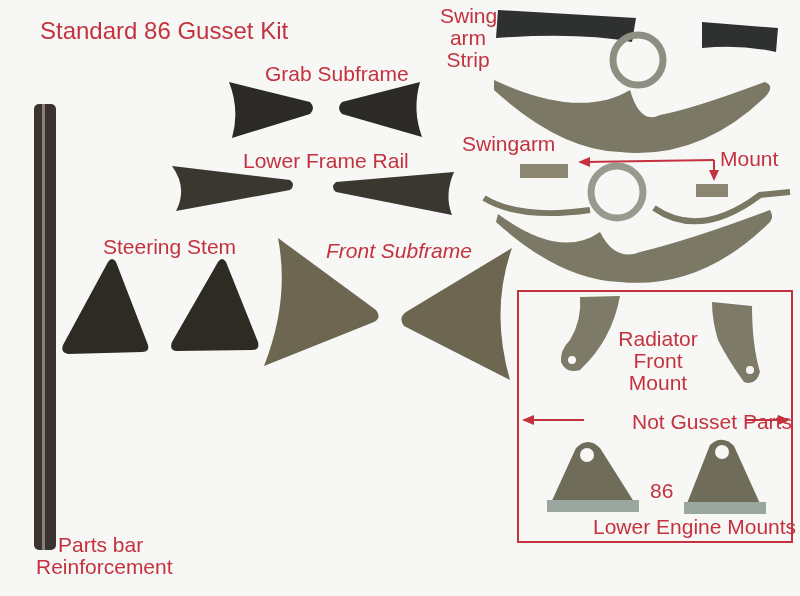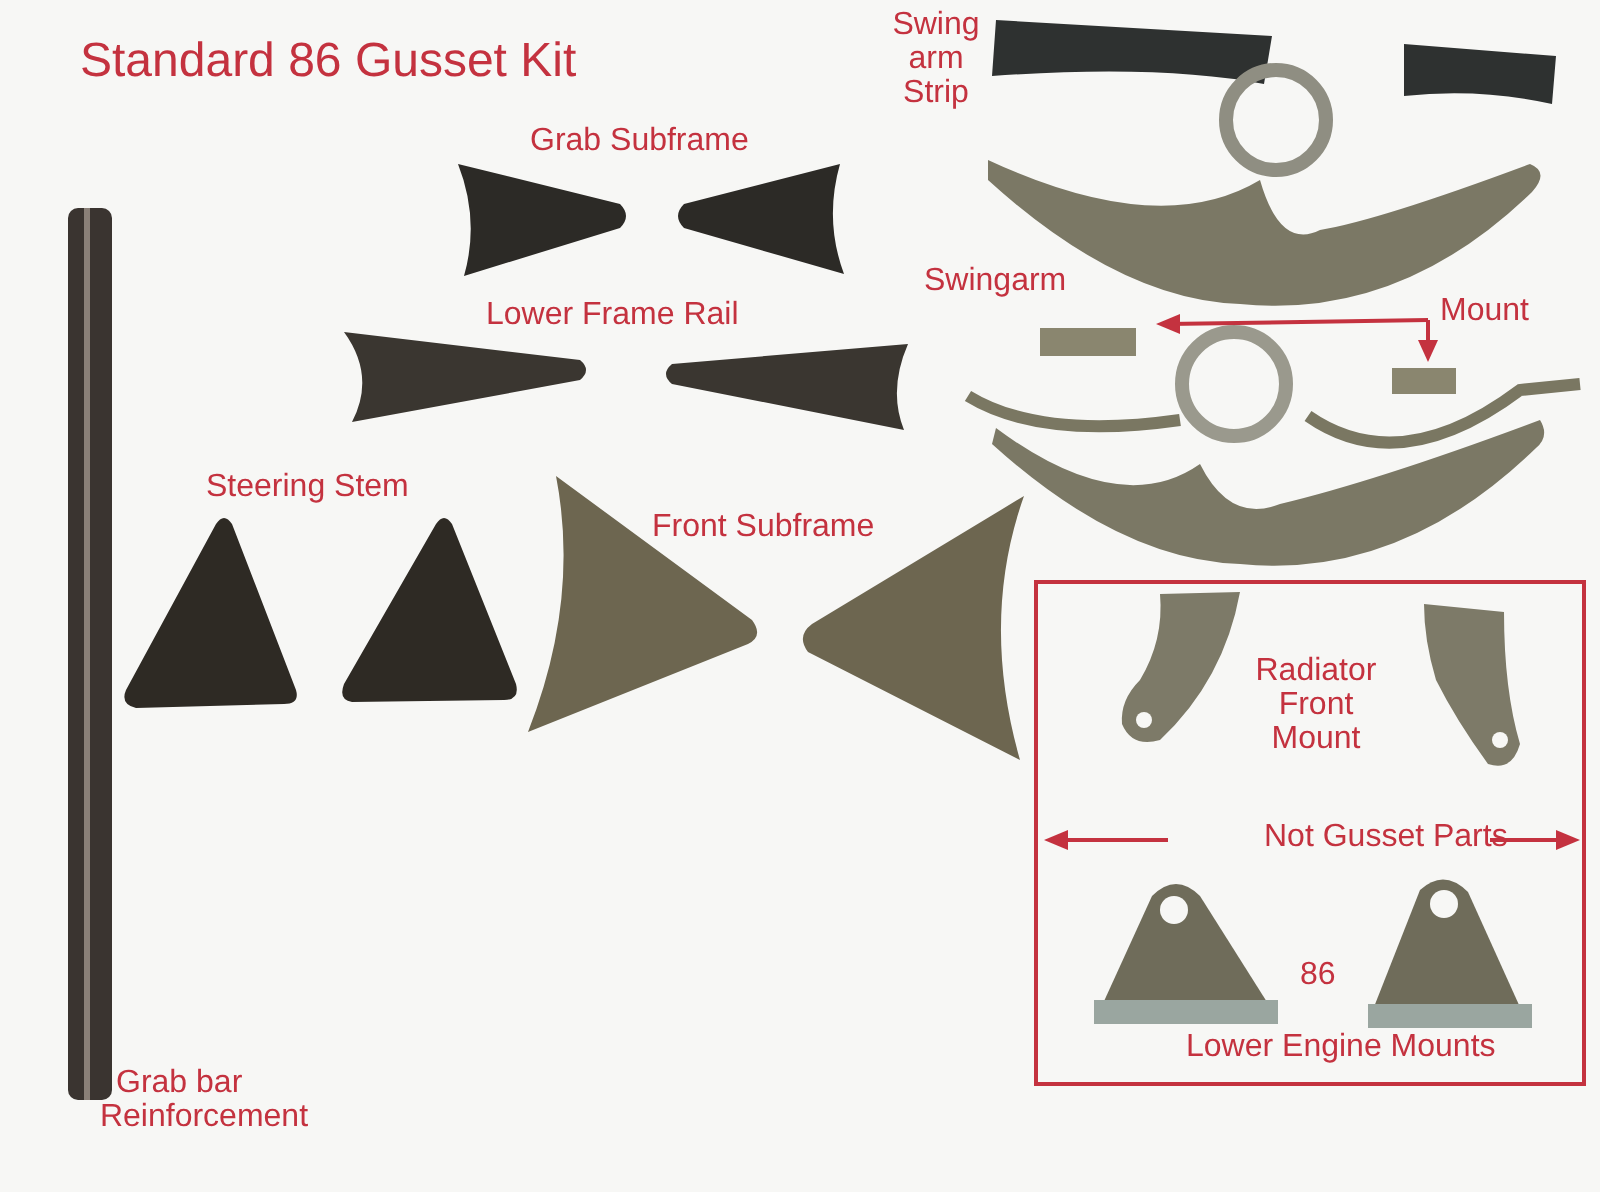--- a/index.html
+++ b/index.html
@@ -1,19 +1,19 @@
 <!DOCTYPE html>
 <html><head>
 <meta charset="utf-8">
 <style>
   html, body { margin:0; padding:0; }
   body { width:800px; height:596px; background:#f7f7f5; position:relative; overflow:hidden; font-family:"Liberation Sans", sans-serif; }
   .lbl { position:absolute; color:#c4323f; white-space:nowrap; line-height:1.05; }
   .title { font-size:24px; left:40px; top:18px; }
-  .sm { font-size:16px; }
+  .sm { font-size:21px; }
   .center { text-align:center; }
   svg.art { position:absolute; left:0; top:0; }
   .box { position:absolute; left:517px; top:290px; width:276px; height:253px; border:2px solid #c4323f; box-sizing:border-box; }
 </style>
 </head>
 <body>
 
 <svg class="art" width="800" height="596">
 
   <g>
@@ -91,21 +91,21 @@
   </g>
 </svg>
 
 <div class="box"></div>
 
 <div class="lbl title">Standard 86 Gusset Kit</div>
 
 <div class="lbl sm" style="left:265px;top:63px;">Grab Subframe</div>
 <div class="lbl sm" style="left:243px;top:150px;">Lower Frame Rail</div>
 <div class="lbl sm" style="left:103px;top:236px;">Steering Stem</div>
-<div class="lbl sm" style="left:326px;top:256px;">Front Subframe</div>
+<div class="lbl sm" style="left:326px;top:240px;font-style:italic;">Front Subframe</div>
 
 <div class="lbl sm center" style="left:440px;top:5px;width:56px;">
   <div>Swing</div>
   <div>arm</div>
   <div>Strip</div>
 </div>
 
 <div class="lbl sm" style="left:462px;top:133px;text-align:center;">Swingarm</div>
 <div class="lbl sm" style="left:720px;top:148px;">Mount</div>
 
@@ -113,15 +113,15 @@
   <div>Radiator</div>
   <div>Front</div>
   <div>Mount</div>
 </div>
 
 <div class="lbl sm" style="left:596px;top:411px;margin-left:36px;">Not Gusset Parts</div>
 <div class="lbl sm" style="left:650px;top:480px;">86</div>
 <div class="lbl sm" style="left:565px;top:516px;margin-left:28px;">Lower Engine Mounts</div>
 
 <div class="lbl sm center" style="left:36px;top:534px;width:132px;">
-  <div style="padding-left:22px;text-align:left;">Grab bar</div>
+  <div style="padding-left:22px;text-align:left;">Parts bar</div>
   <div style="text-align:center;">Reinforcement</div>
 </div>
 
 </body></html>

